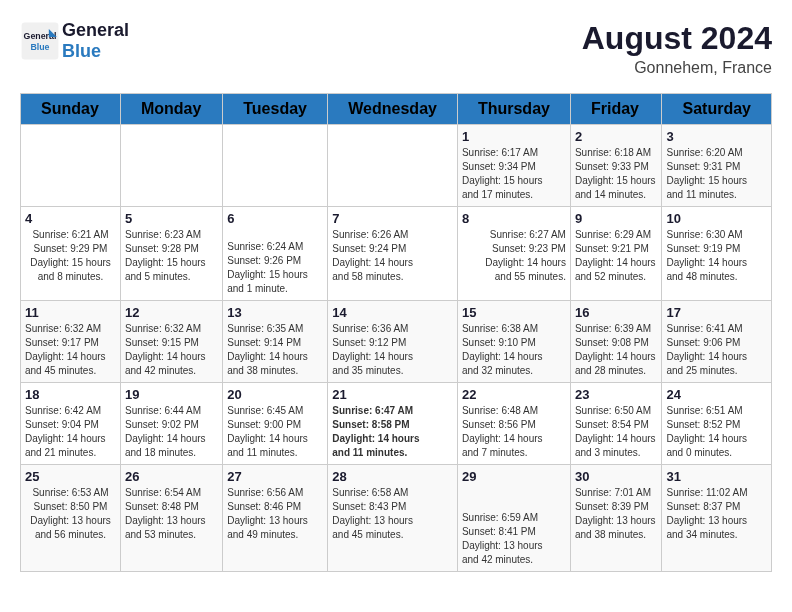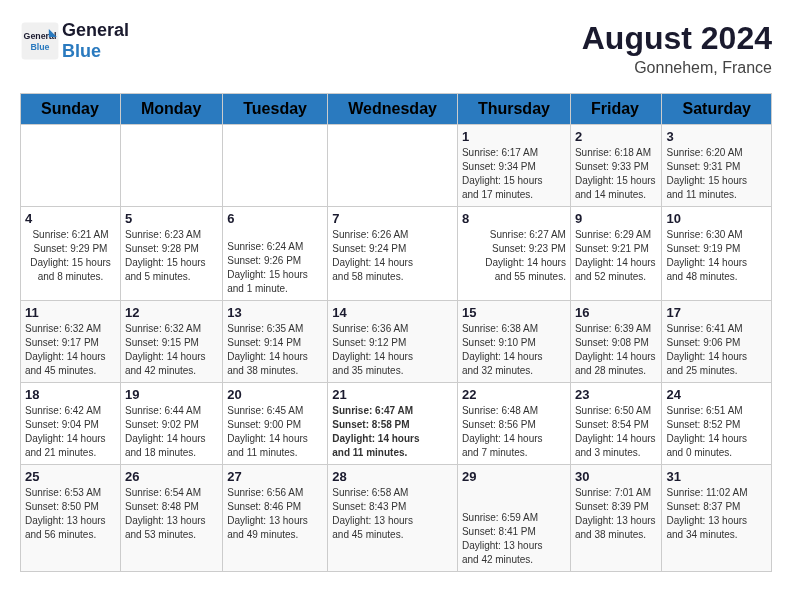--- a/index.html
+++ b/index.html
@@ -289,21 +289,21 @@
           <div class="day-number">24</div>
           <div class="day-info" style="white-space: pre-line;">Sunrise: 6:51 AM
 Sunset: 8:52 PM
 Daylight: 14 hours
 and 0 minutes.</div>
         </td>
       </tr>
       <tr>
         <td>
           <div class="day-number">25</div>
-          <div class="day-info" style="white-space: pre-line;">Sunrise: 6:53 AM
+          <div class="day-info" style="white-space: pre-line; text-align: center;">Sunrise: 6:53 AM
 Sunset: 8:50 PM
 Daylight: 13 hours
 and 56 minutes.</div>
         </td>
         <td>
           <div class="day-number">26</div>
           <div class="day-info" style="white-space: pre-line;">Sunrise: 6:54 AM
 Sunset: 8:48 PM
 Daylight: 13 hours
 and 53 minutes.</div>

